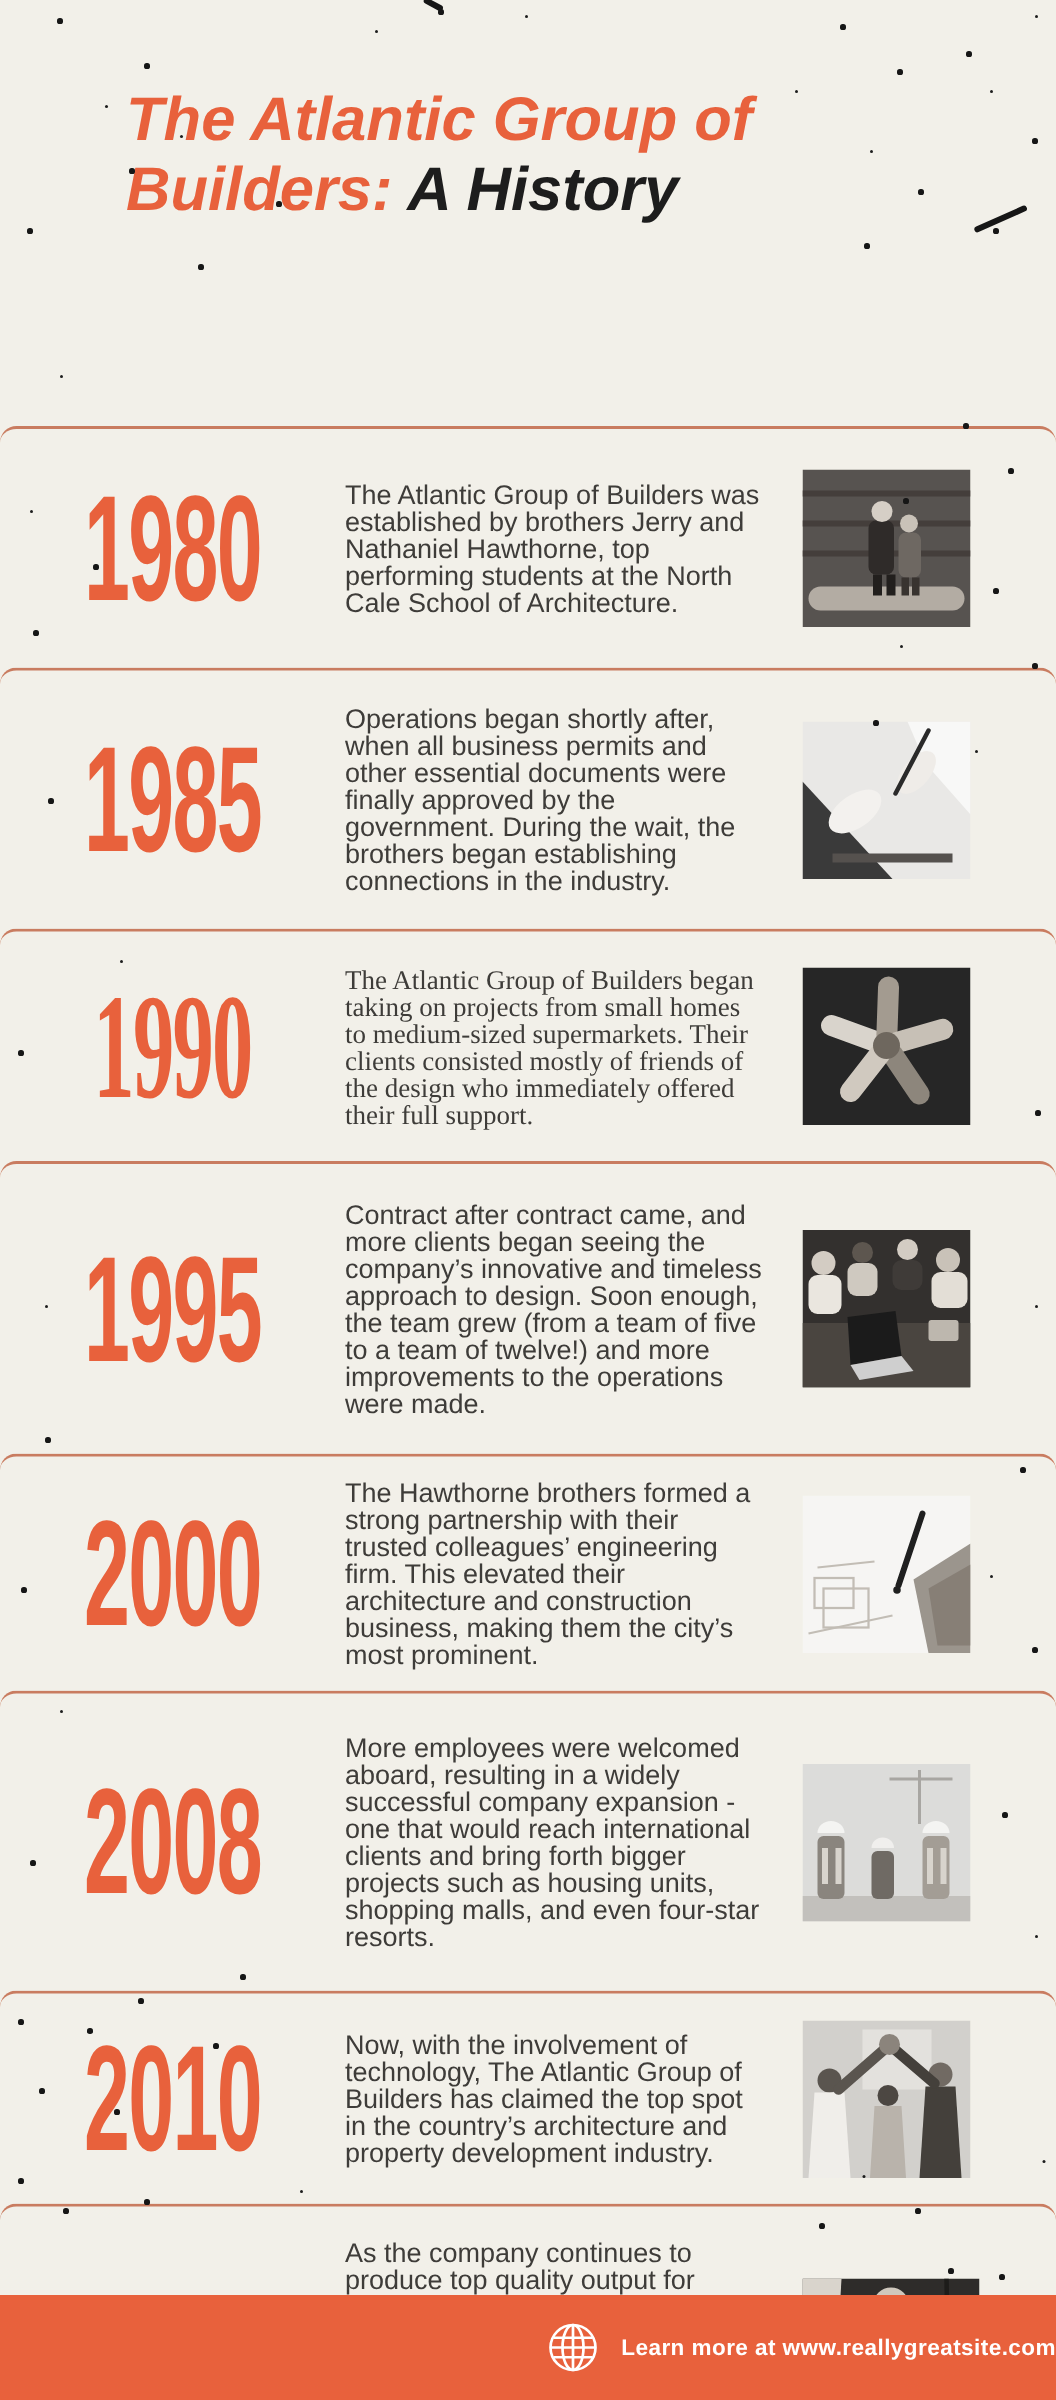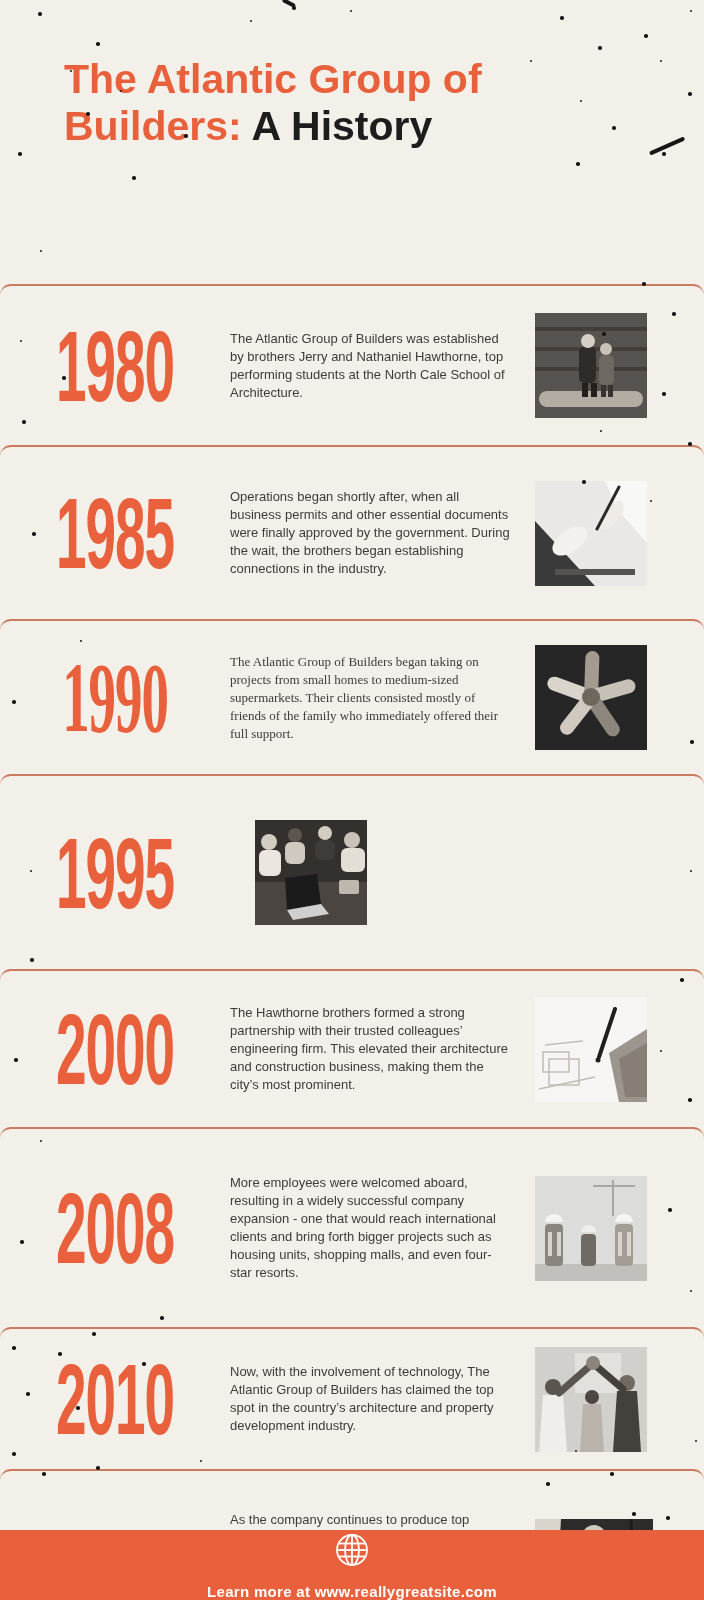--- a/index.html
+++ b/index.html
@@ -23,43 +23,43 @@
   .s2{left:0;top:0;width:2px;height:2px;border-radius:50%;
       box-shadow:70px 70px 0 #1d1d1d,120px 90px 0 #1d1d1d,250px 20px 0 #1d1d1d,350px 10px 0 #1d1d1d,
       530px 60px 0 #1d1d1d,690px 10px 0 #1d1d1d,660px 60px 0 #1d1d1d,580px 100px 0 #1d1d1d,
       40px 250px 0 #1d1d1d,20px 340px 0 #1d1d1d,600px 430px 0 #1d1d1d,650px 500px 0 #1d1d1d,
       80px 640px 0 #1d1d1d,30px 870px 0 #1d1d1d,690px 870px 0 #1d1d1d,660px 1050px 0 #1d1d1d,
       40px 1140px 0 #1d1d1d,690px 1290px 0 #1d1d1d,120px 1430px 0 #1d1d1d,200px 1460px 0 #1d1d1d,
       575px 1450px 0 #1d1d1d,695px 1440px 0 #1d1d1d;}
   .bar1{left:648px;top:144px;width:38px;height:3.5px;background:#161616;border-radius:2px;transform:rotate(-24deg);}
   .bar2{left:282px;top:1px;width:14px;height:3.5px;background:#161616;border-radius:2px;transform:rotate(28deg);}
   
-  .header{padding:56px 40px 0 64px;}
+  .header{padding:56px 40px 0 84px;font-style:italic;}
   .title{font-size:41px;font-weight:700;line-height:47px;letter-spacing:0;}
   .t-orange{color:#E8613C;}
   .t-black{color:#1d1d1d;}
   
   .row{display:flex;align-items:center;border-top:2px solid #C97C60;box-sizing:border-box;border-radius:11px;}
   .rh1{height:161px;margin-top:134px;}
   .rh2{height:174px;}
   .rh3{height:155px;font-family:Liberation Serif, serif;}
   .rh4{height:195px;}
   .rh5{height:158px;}
   .rh6{height:200px;}
   .rh7{height:142px;}
   .rh8{height:208px;}
   .year{flex:0 0 230px;text-align:center;color:#E8613C;font-weight:700;font-size:100px;line-height:1;
         transform:scaleX(0.55);letter-spacing:-2px;}
-  .para{flex:0 0 280px;font-size:13px;line-height:18px;color:#3E3C39;}
+  .para{flex:0 0 280px;font-size:18px;line-height:18px;color:#3E3C39;}
   .photo{margin-left:25px;width:112px;height:105px;flex:0 0 auto;}
   .photo svg{width:100%;height:100%;display:block;}
   .rh8 .photo{width:118px;height:110px;}
   
   .footer{position:absolute;left:0;bottom:0;width:704px;height:70px;background:#E8613C;
-          display:flex;align-items:center;justify-content:space-between;gap:12px;flex-direction:column;}
+          display:flex;align-items:center;justify-content:flex-end;gap:12px;}
   .footer-text{color:#ffffff;font-size:15px;font-weight:700;letter-spacing:0.3px;}
   .globe{width:40px;height:40px;display:block;}
 </style>
 </head>
 <body>
 
 <div class="page">
 
   <i class="sp s3"></i>
   <i class="sp s2"></i>
@@ -110,21 +110,21 @@
             <ellipse cx="76" cy="34" rx="17" ry="9" fill="#efece8"></ellipse>
           </g>
           <line x1="84" y1="6" x2="62" y2="48" stroke="#2a2a2a" stroke-width="3" stroke-linecap="round"></line>
           <rect x="20" y="88" width="80" height="6" fill="#55514e"></rect>
         </svg>
     </figure>
   </div>
 
   <div class="row rh3">
     <div class="year">1990</div>
-    <div class="para">The Atlantic Group of Builders began taking on projects from small homes to medium-sized supermarkets. Their clients consisted mostly of friends of the family who immediately offered their full support.</div>
+    <div class="para">The Atlantic Group of Builders began taking on projects from small homes to medium-sized supermarkets. Their clients consisted mostly of friends of the design who immediately offered their full support.</div>
     <figure class="photo" style="margin:0 0 0 25px" title="clasped-wrists-teamwork-bw-photo">
       <svg viewBox="0 0 112 105">
           <rect width="112" height="105" fill="#262626"></rect>
           <g transform="rotate(20 56 52)">
             <rect x="10" y="45" width="46" height="14" rx="7" fill="#d9d4cc"></rect>
           </g>
           <g transform="rotate(92 56 52)">
             <rect x="10" y="45" width="46" height="14" rx="7" fill="#a39b90"></rect>
           </g>
           <g transform="rotate(164 56 52)">
@@ -136,20 +136,21 @@
           <g transform="rotate(308 56 52)">
             <rect x="10" y="45" width="46" height="14" rx="7" fill="#d0c9bf"></rect>
           </g>
           <circle cx="56" cy="52" r="9" fill="#6e675e"></circle>
         </svg>
     </figure>
   </div>
 
   <div class="row rh4">
     <div class="year">1995</div>
+    <div class="para">Contract after contract came, and more clients began seeing the company’s innovative and timeless approach to design. Soon enough, the team grew (from a team of five to a team of twelve!) and more improvements to the operations were made.</div>
     <figure class="photo" style="margin:0 0 0 25px" title="team-meeting-with-laptops-bw-photo">
       <svg viewBox="0 0 112 105">
           <rect width="112" height="105" fill="#33302e"></rect>
           <circle cx="14" cy="22" r="8" fill="#d3ccc3"></circle>
           <rect x="4" y="30" width="22" height="26" rx="6" fill="#eae6df"></rect>
           <circle cx="40" cy="15" r="7" fill="#5d564f"></circle>
           <rect x="30" y="22" width="20" height="22" rx="6" fill="#cfc9c0"></rect>
           <circle cx="70" cy="13" r="7" fill="#d3ccc3"></circle>
           <rect x="60" y="20" width="20" height="20" rx="6" fill="#3f3b38"></rect>
           <circle cx="97" cy="20" r="8" fill="#c9c2b8"></circle>

